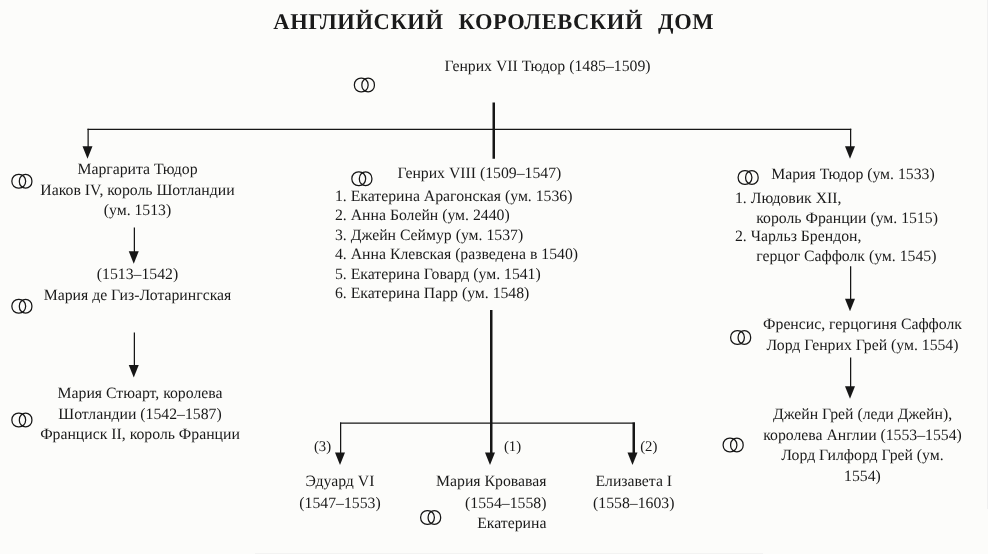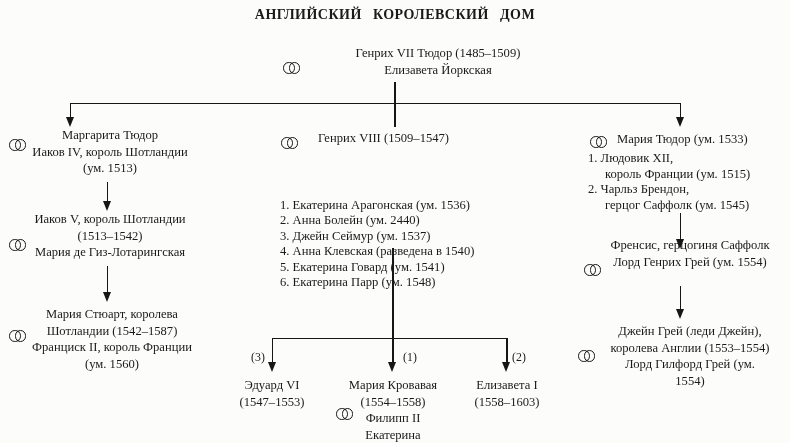--- a/index.html
+++ b/index.html
@@ -4,21 +4,21 @@
 <style>
   * { margin:0; padding:0; box-sizing:border-box; }
   html,body { background:#e8e8e8; }
   .page {
     position:relative; width:790px; height:443px; background:#fcfcfa;
     font-family:"Liberation Serif", serif; font-size:12.6px; color:#1a1a1a;
     overflow:hidden;
   }
   .title {
     position:absolute; left:0; top:7px; width:790px; text-align:center;
-    font-weight:bold; font-size:14px; letter-spacing:0.5px; word-spacing:7px;
+    font-weight:bold; font-size:18px; letter-spacing:0.5px; word-spacing:7px;
   }
   
   .node {
     position:absolute; transform:translateX(-50%); text-align:center;
     line-height:16.5px; white-space:nowrap;
   }
   
   .hdr { position:absolute; white-space:nowrap; }
   .list { position:absolute; line-height:15.4px; white-space:nowrap; }
   .indent { padding-left:17px; }
@@ -40,27 +40,27 @@
   }
   .micon::before { left:0; }
   .micon::after { left:5.5px; }
   .order { position:absolute; transform:translateX(-50%); font-size:11.8px; }
 
   
   #n-henry7     { left:396px; top:45px;margin-left:42px; }
   #n-margaret   { left:110px; top:127px; }
   #n-james5     { left:110px; top:211px; }
   #n-marystuart { left:112px; top:306px; }
-  #n-frances    { left:690px; top:237px; }
+  #n-frances    { left:690px; top:251px; }
   #n-janegrey   { left:690px; top:323px; }
   #n-edward     { left:272px; top:377px; }
-  #n-mary1      { left:393px; top:377px; }
+  #n-mary1      { left:393px; top:377px;text-align:right; }
   #n-elizabeth  { left:507px; top:377px; }
   #h8-header    { left:318px; top:131px; }
-  #h8-wives     { left:280px; top:150px;margin-top:48px; }
+  #h8-wives     { left:268px; top:150px; }
   #mt-header    { left:617px; top:132px; }
   #mt-husbands  { left:588px; top:151px; line-height:15.6px; }
 
   
   #i-henry7     { left:283px; top:62px; }
   #i-margaret   { left:9px;   top:139px; }
   #i-james5     { left:9px;   top:239px; }
   #i-marystuart { left:9px;   top:330px; }
   #i-henry8     { left:281px; top:137px; }
   #i-marytudor  { left:590px; top:136px; }
@@ -99,21 +99,20 @@
 </head>
 <body>
 
 <div class="page">
 
   <div class="title">АНГЛИЙСКИЙ КОРОЛЕВСКИЙ ДОМ</div>
 
   <span class="micon" id="i-henry7"></span>
   <div class="node" id="n-henry7">
     <div>Генрих VII Тюдор (1485–1509)</div>
-    <div>Елизавета Йоркская</div>
   </div>
 
   <div class="ln v" id="c-root"></div>
   <div class="ln h" id="c-h1"></div>
   <div class="ln v" id="c-d1l"></div>
   <div class="ah" id="a-d1l"></div>
   <div class="ln v" id="c-d1r"></div>
   <div class="ah" id="a-d1r"></div>
 
   <span class="micon" id="i-margaret"></span>
@@ -121,34 +120,32 @@
     <div>Маргарита Тюдор</div>
     <div>Иаков IV, король Шотландии</div>
     <div>(ум. 1513)</div>
   </div>
 
   <div class="ln v" id="c-l1"></div>
   <div class="ah" id="a-l1"></div>
 
   <span class="micon" id="i-james5"></span>
   <div class="node" id="n-james5">
-    <div>Иаков V, король Шотландии</div>
     <div>(1513–1542)</div>
     <div>Мария де Гиз-Лотарингская</div>
   </div>
 
   <div class="ln v" id="c-l2"></div>
   <div class="ah" id="a-l2"></div>
 
   <span class="micon" id="i-marystuart"></span>
   <div class="node" id="n-marystuart">
     <div>Мария Стюарт, королева</div>
     <div>Шотландии (1542–1587)</div>
     <div>Франциск II, король Франции</div>
-    <div>(ум. 1560)</div>
   </div>
 
   <span class="micon" id="i-henry8"></span>
   <div class="hdr" id="h8-header">Генрих VIII (1509–1547)</div>
   <div class="list" id="h8-wives">
     <div>1. Екатерина Арагонская (ум. 1536)</div>
     <div>2. Анна Болейн (ум. 2440)</div>
     <div>3. Джейн Сеймур (ум. 1537)</div>
     <div>4. Анна Клевская (разведена в 1540)</div>
     <div>5. Екатерина Говард (ум. 1541)</div>
@@ -169,21 +166,20 @@
 
   <div class="node" id="n-edward">
     <div>Эдуард VI</div>
     <div>(1547–1553)</div>
   </div>
 
   <span class="micon" id="i-mary1"></span>
   <div class="node" id="n-mary1">
     <div>Мария Кровавая</div>
     <div>(1554–1558)</div>
-    <div>Филипп II</div>
     <div>Екатерина</div>
   </div>
 
   <div class="node" id="n-elizabeth">
     <div>Елизавета I</div>
     <div>(1558–1603)</div>
   </div>
 
   <span class="micon" id="i-marytudor"></span>
   <div class="hdr" id="mt-header">Мария Тюдор (ум. 1533)</div>

